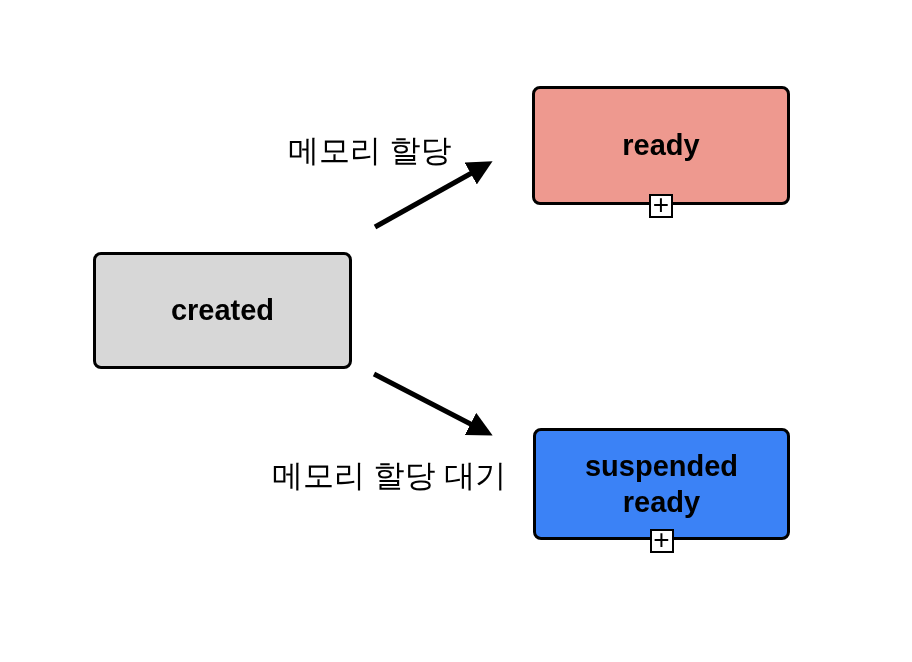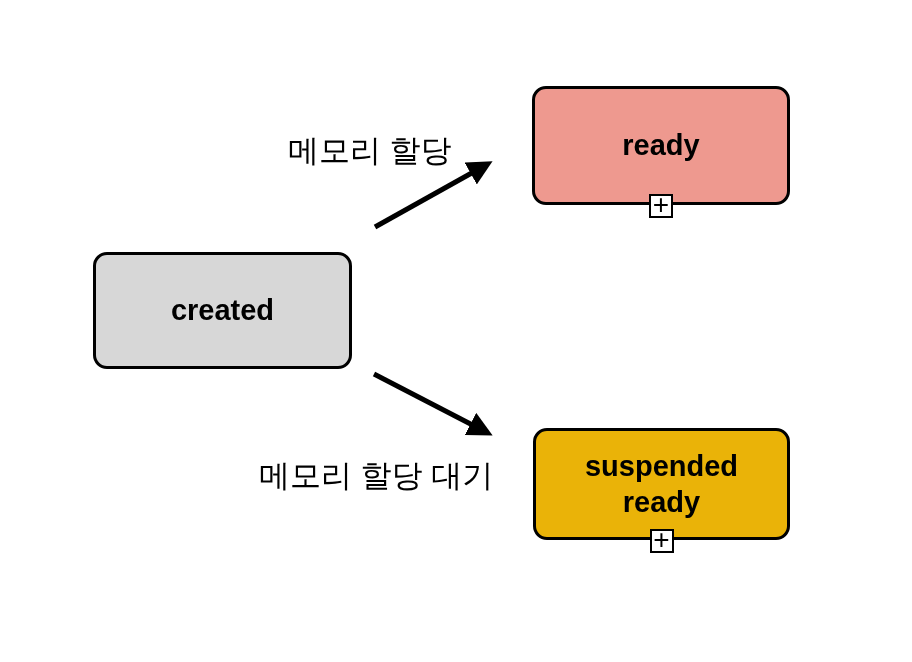--- a/index.html
+++ b/index.html
@@ -19,21 +19,21 @@
     position: absolute;
     left: 0;
     top: 0;
     width: 912px;
     height: 662px;
     pointer-events: none;
   }
   .node {
     position: absolute;
     border: 3.5px solid #000000;
-    border-radius: 14px;
+    border-radius: 8px;
     display: flex;
     align-items: center;
     justify-content: center;
     box-sizing: border-box;
   }
   .node-label {
     font-size: 29px;
     font-weight: bold;
     color: #000000;
     text-align: center;
@@ -83,21 +83,21 @@
     position: absolute;
     font-size: 31px;
     color: #000000;
     white-space: nowrap;
   }
   .edge-label-top {
     left: 288px;
     top: 130px;
   }
   .edge-label-bottom {
-    left: 259px;
+    left: 272px;
     top: 455px;
     text-align: right;
   }
 </style>
 </head>
 <body>
 
 <div class="canvas">
 
   <svg class="arrows" viewBox="0 0 912 662" xmlns="http://www.w3.org/2000/svg">
@@ -118,21 +118,21 @@
     <span class="node-label">created</span>
   </div>
 
   <div class="node node-ready" style="background: rgb(238, 153, 143);">
     <span class="node-label">ready</span>
     <span class="expand-btn">
       <span class="plus-glyph">+</span>
     </span>
   </div>
 
-  <div class="node node-suspended-ready" style="background: #eab308;">
+  <div class="node node-suspended-ready" style="background: #3b82f6;">
     <span class="node-label">suspended
 ready</span>
     <span class="expand-btn">
       <span class="plus-glyph">+</span>
     </span>
   </div>
 
 </div>
 
 </body></html>

